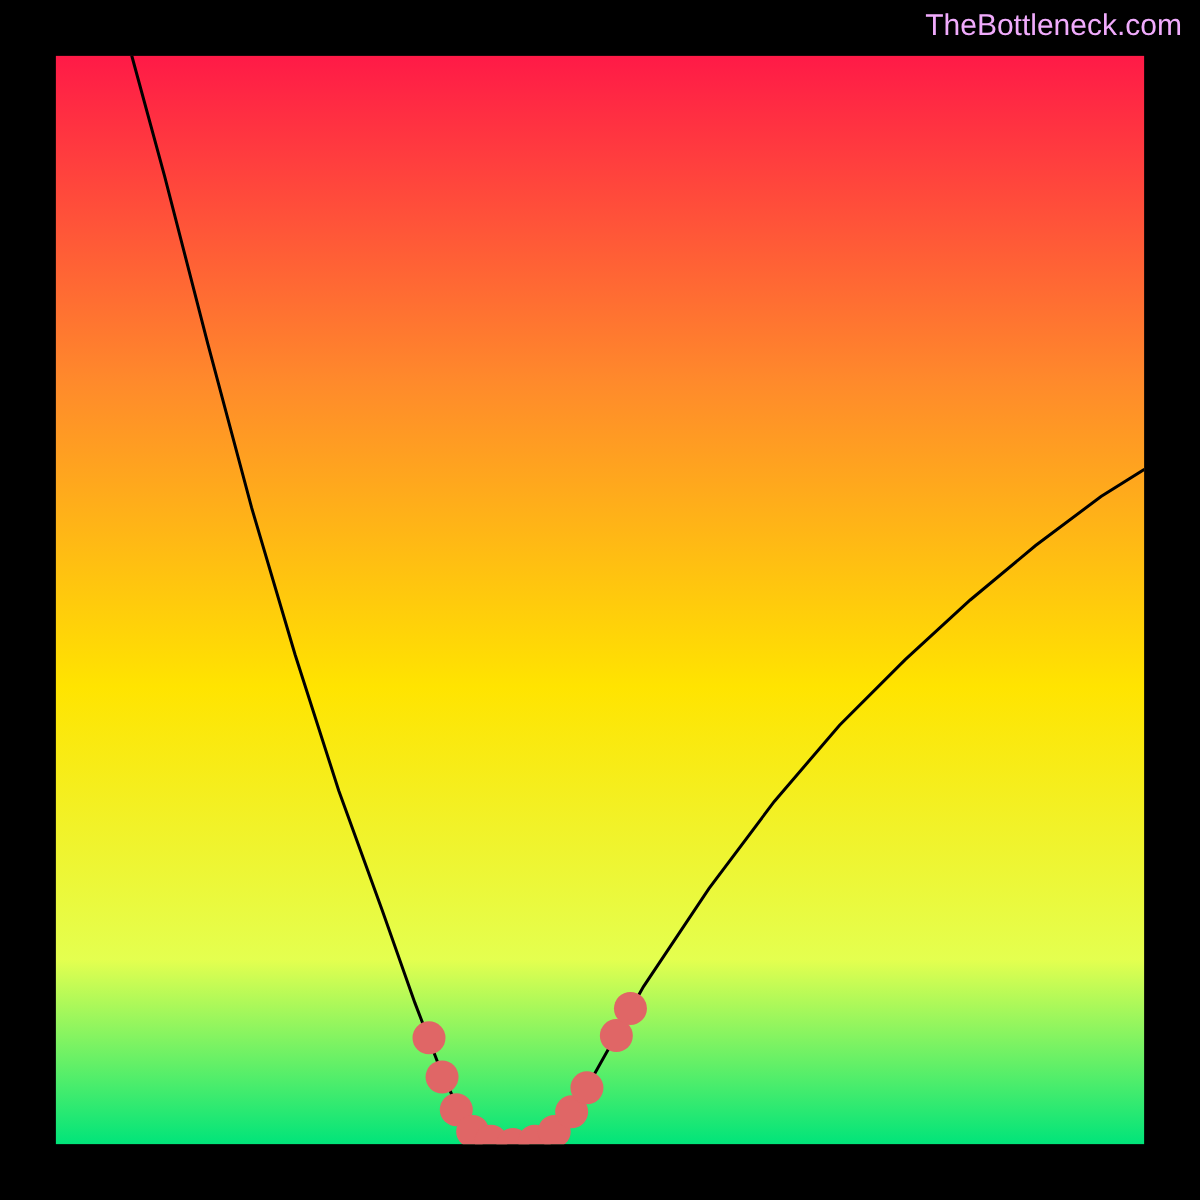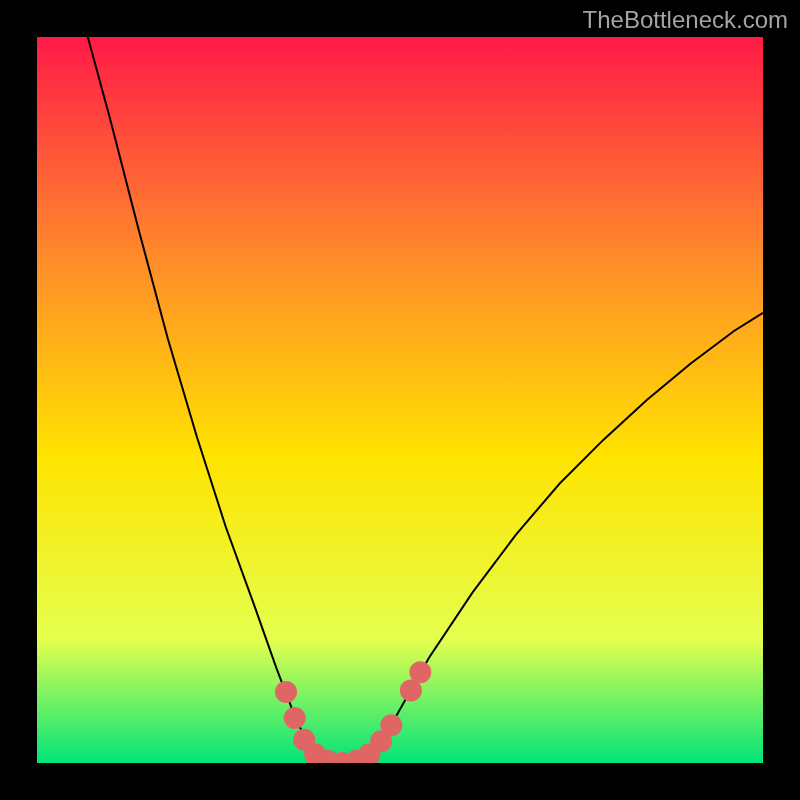--- a/index.html
+++ b/index.html
@@ -8,22 +8,22 @@
     width: 800px;
     height: 800px;
     background: #000;
     position: relative;
     font-family: Arial, Helvetica, sans-serif;
   }
   .watermark {
     position: absolute;
     top: 6px;
     right: 12px;
-    color: #a3a3a3;
-    font-size: 24px;
+    color: #f0abfc;
+    font-size: 20px;
     font-weight: 500;
     z-index: 10;
   }
   .plot-frame {
     position: absolute;
     left: 37px;
     top: 37px;
     width: 726px;
     height: 726px;
     background: #000;

